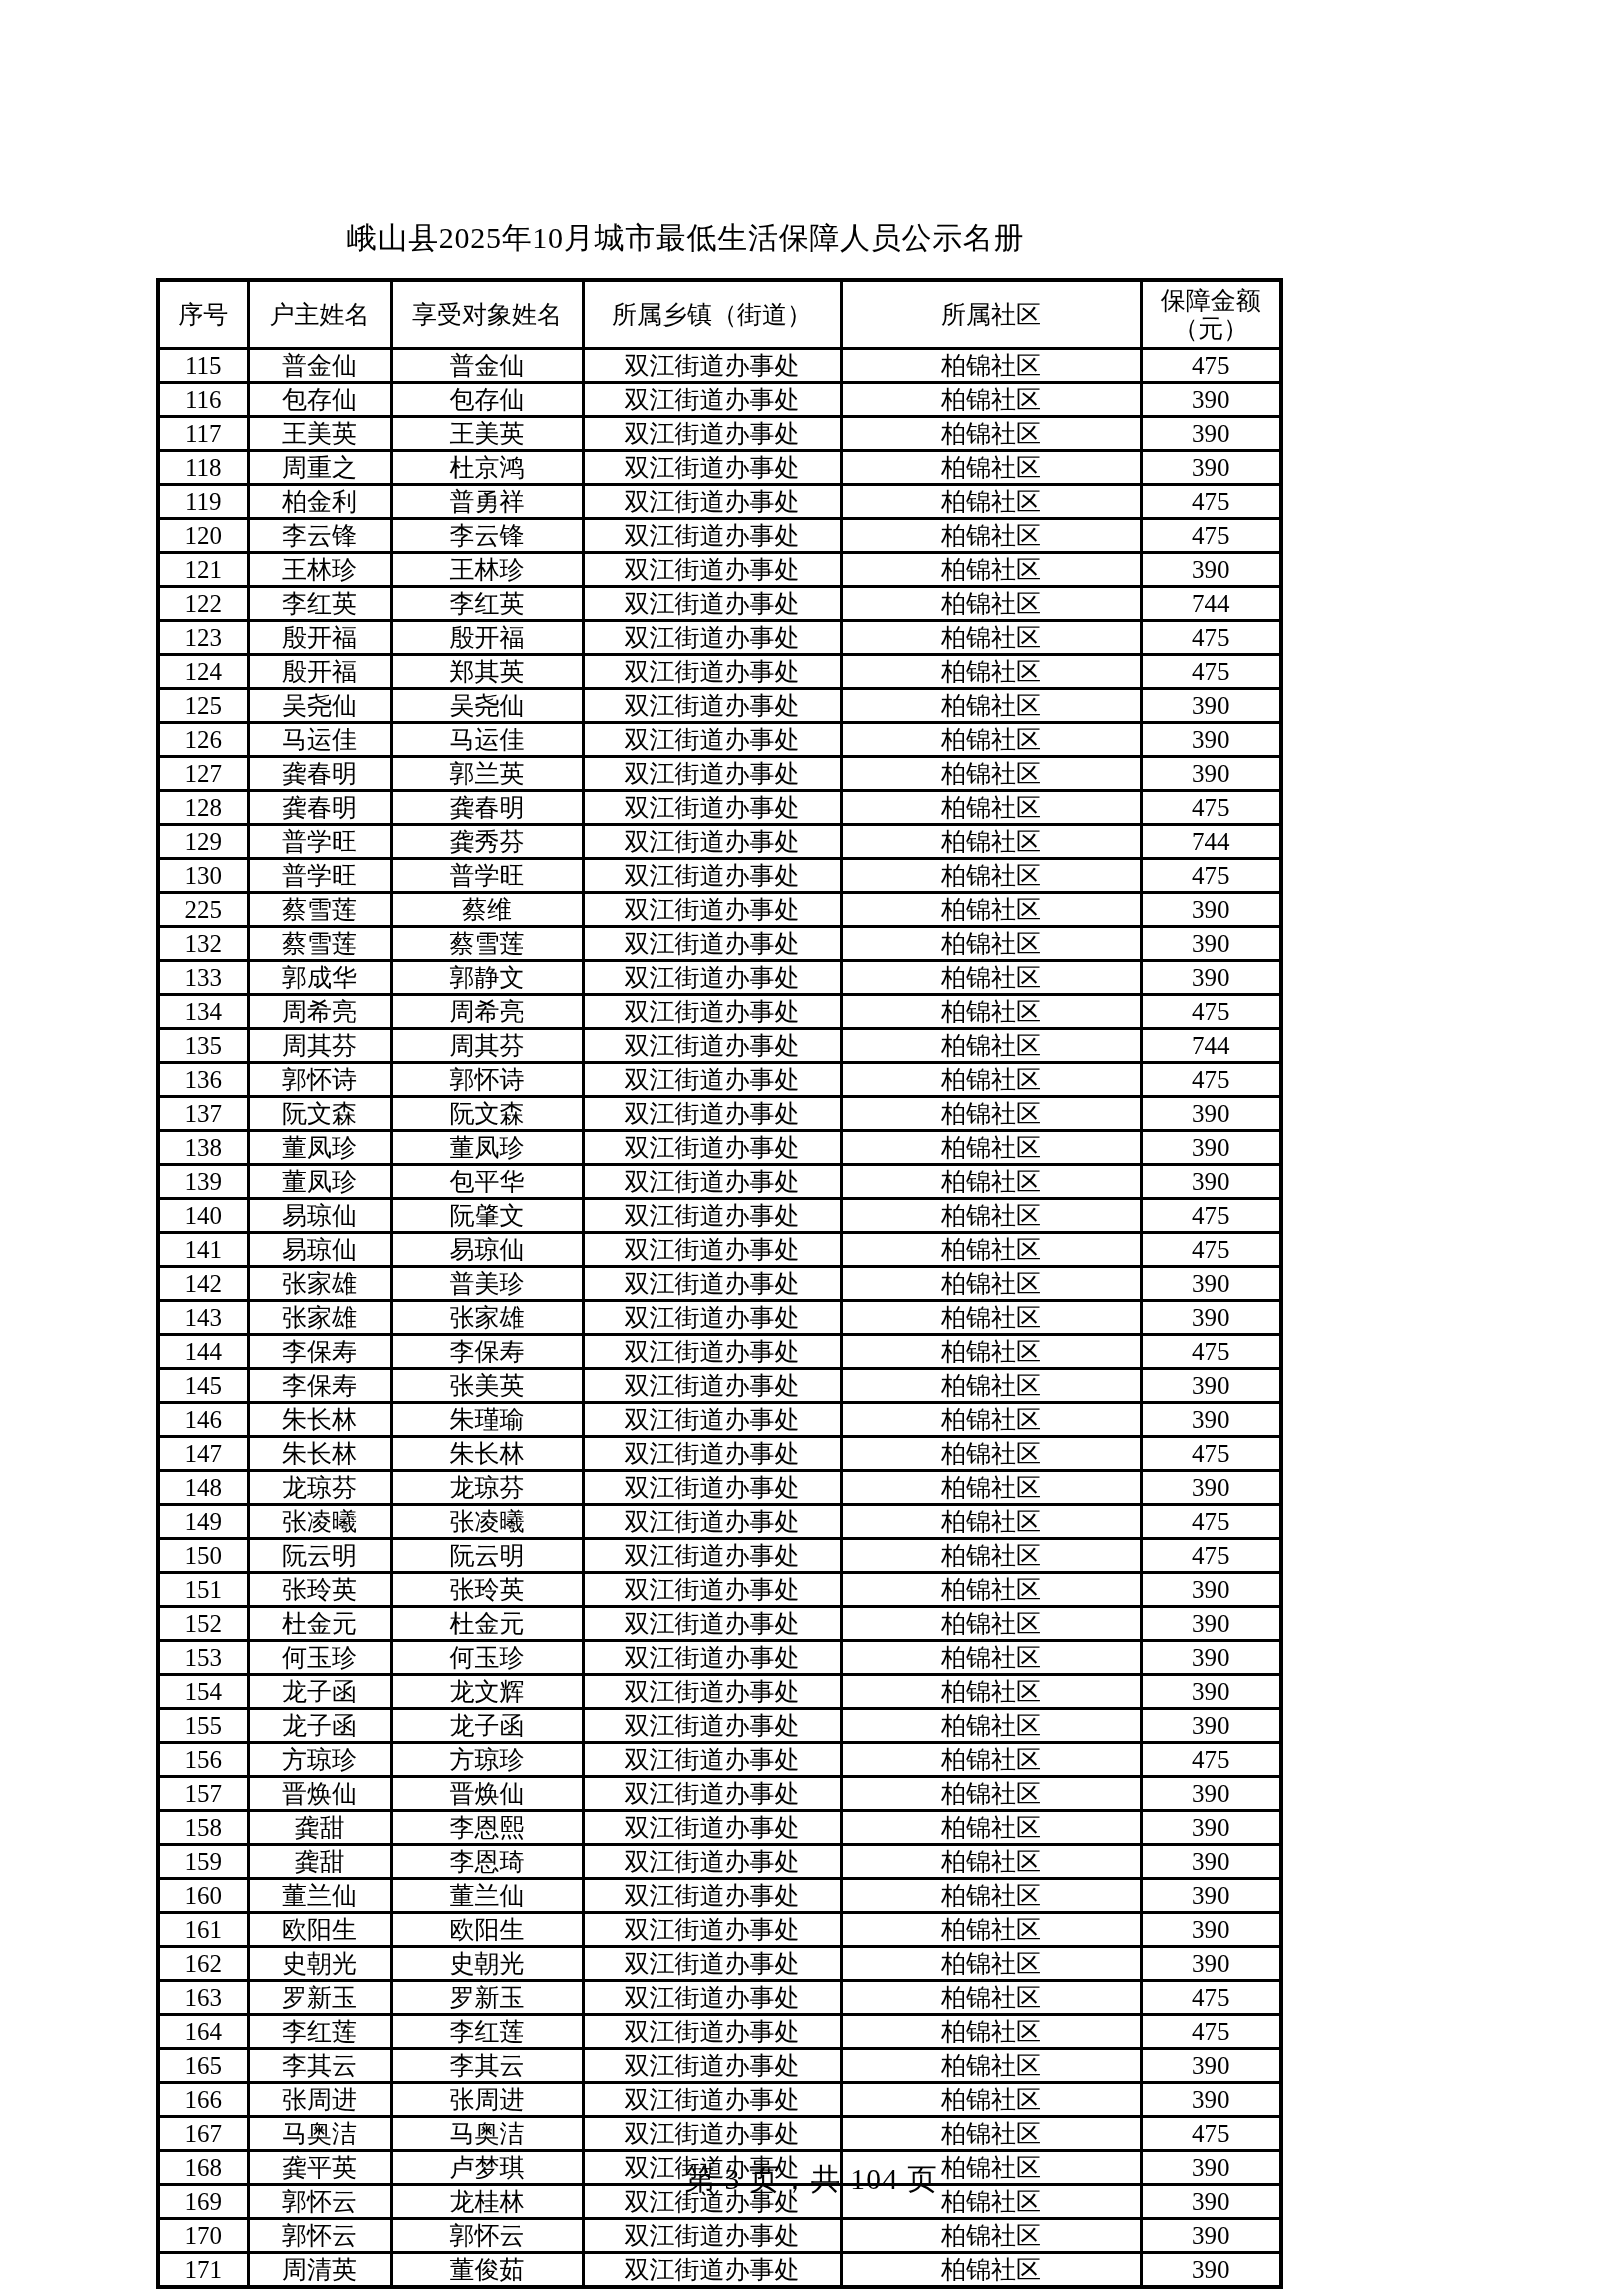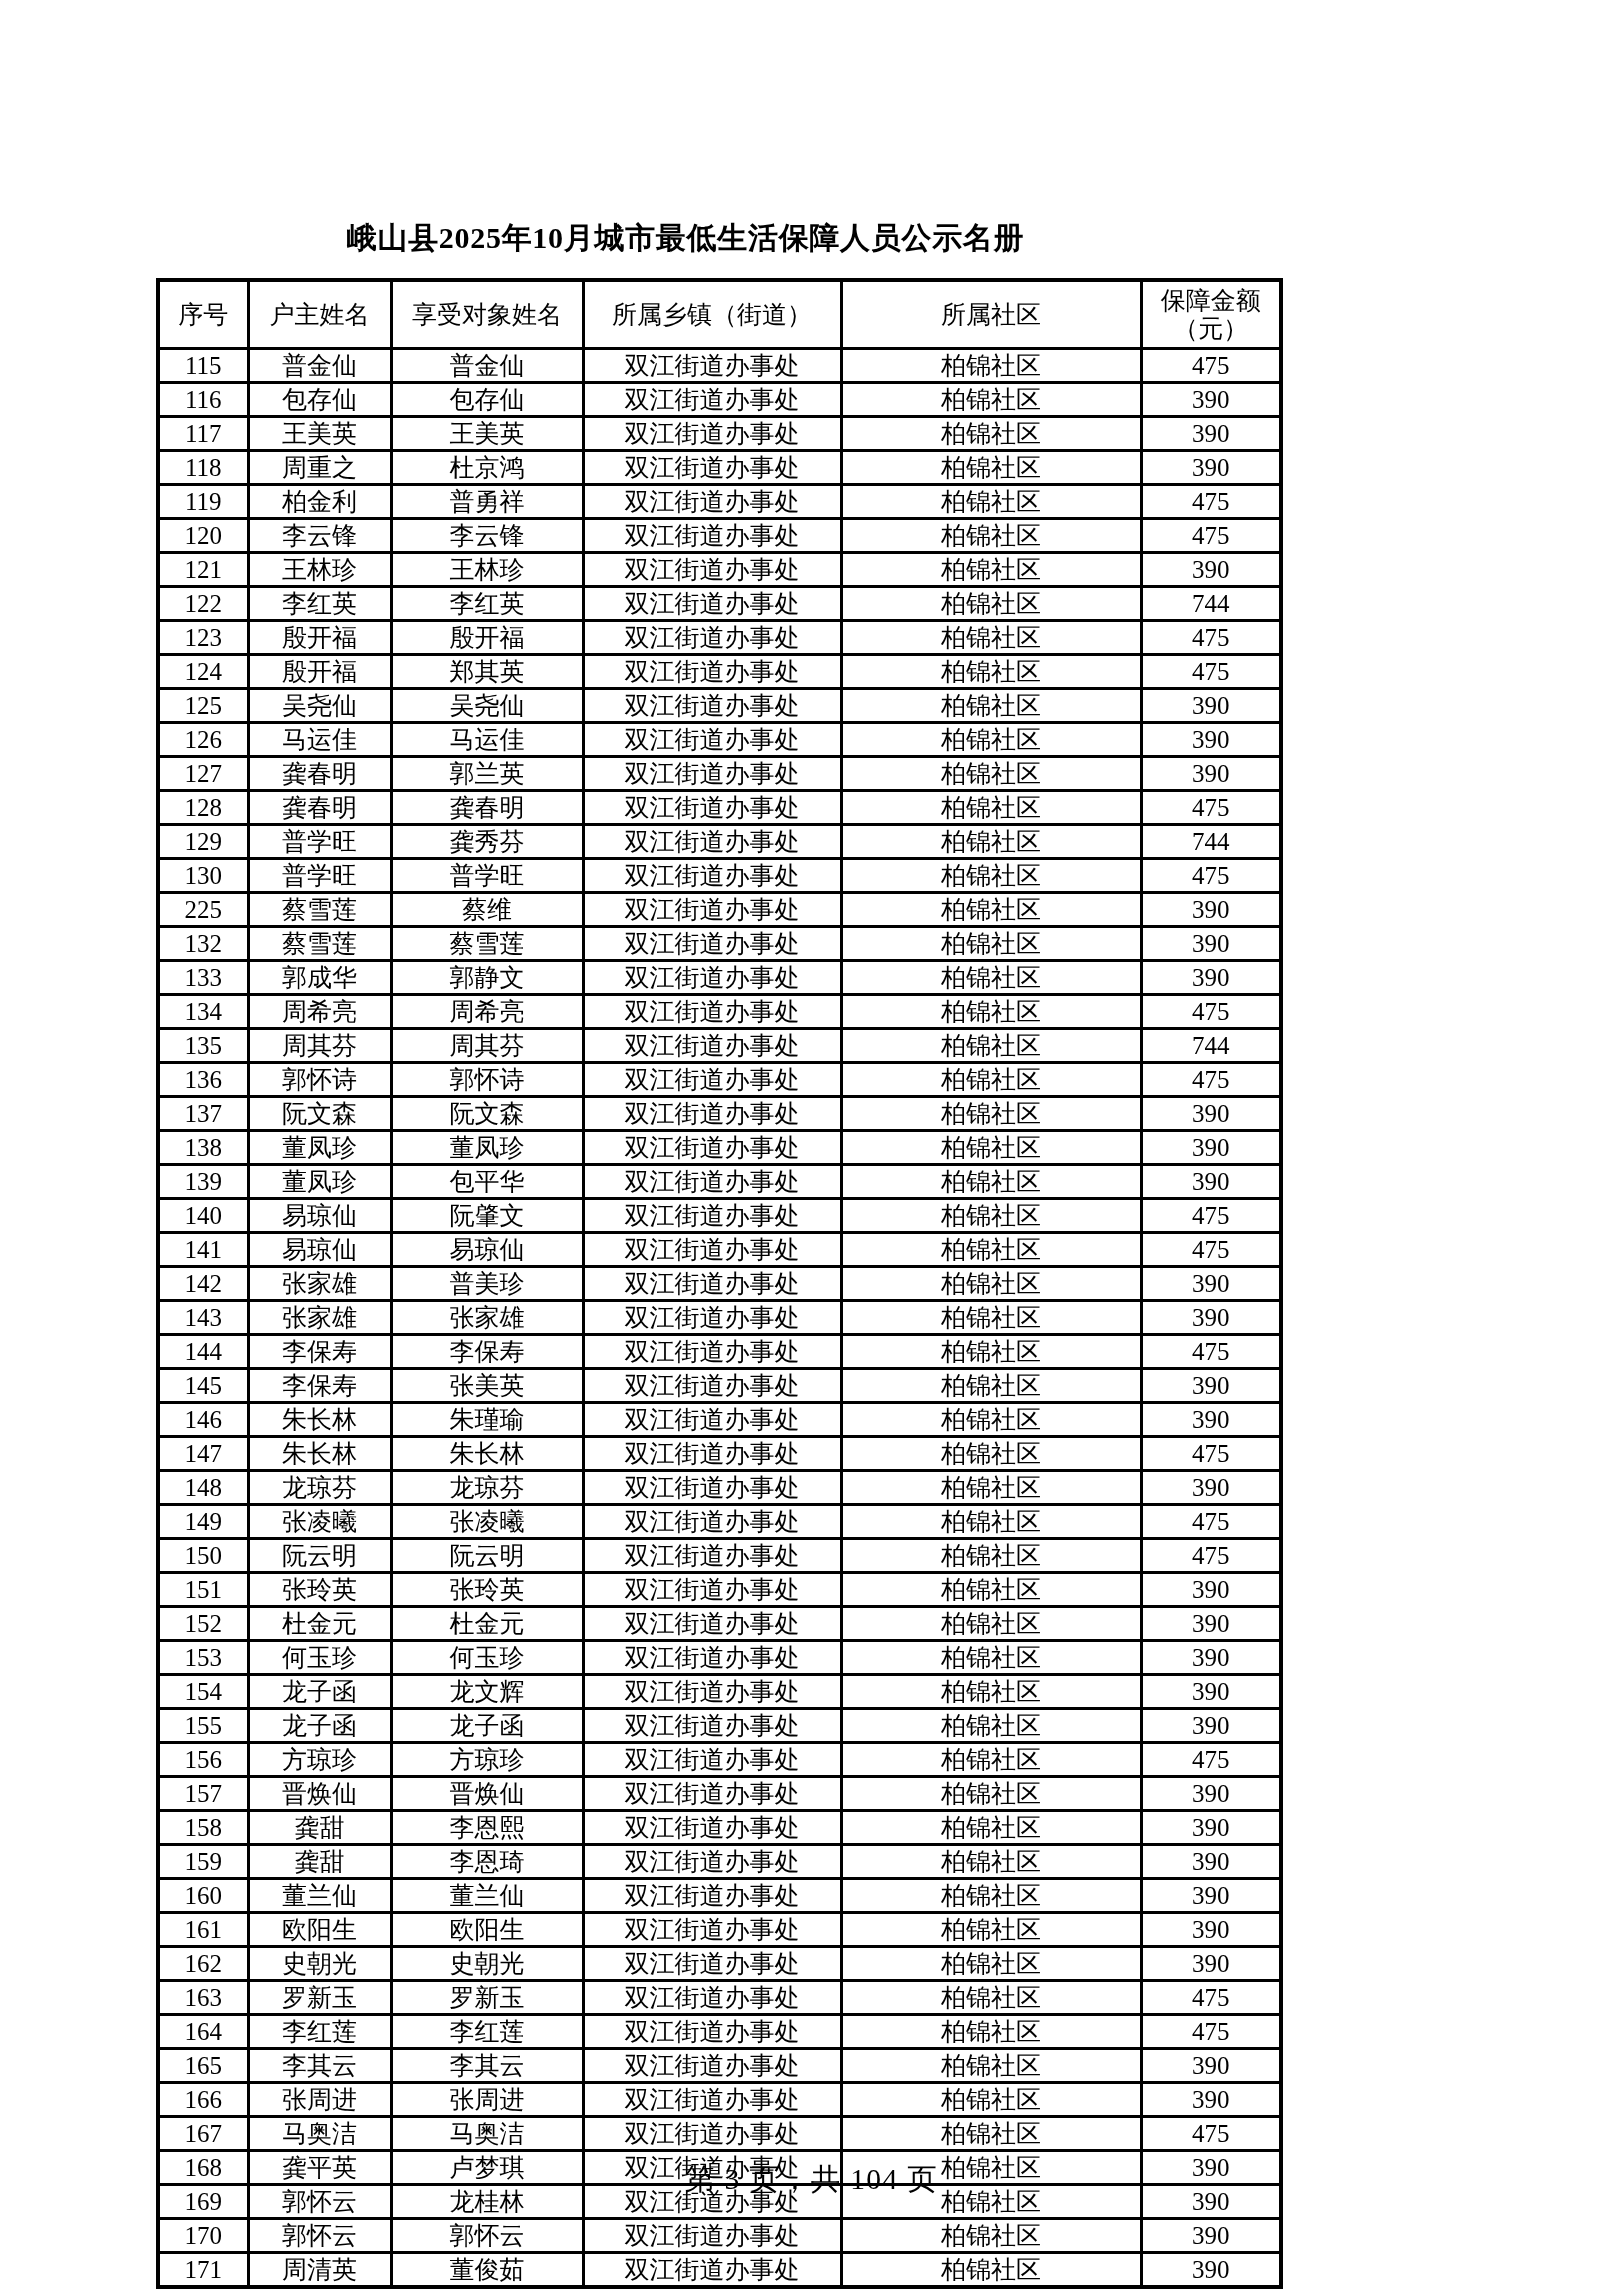--- a/index.html
+++ b/index.html
@@ -19,21 +19,21 @@
   .title-wrap {
     position: absolute;
     left: 124px;
     top: 221px;
     width: 1123px;
     text-align: center;
   }
   .doc-title {
     margin: 0;
     font-size: 30px;
-    font-weight: bold;
+    font-weight: normal;
     line-height: 1.15;
     letter-spacing: 0.7px;
   }
   table.roster {
     position: absolute;
     left: 124px;
     top: 278px;
     width: 1123px;
     border-collapse: collapse;
     table-layout: fixed;

